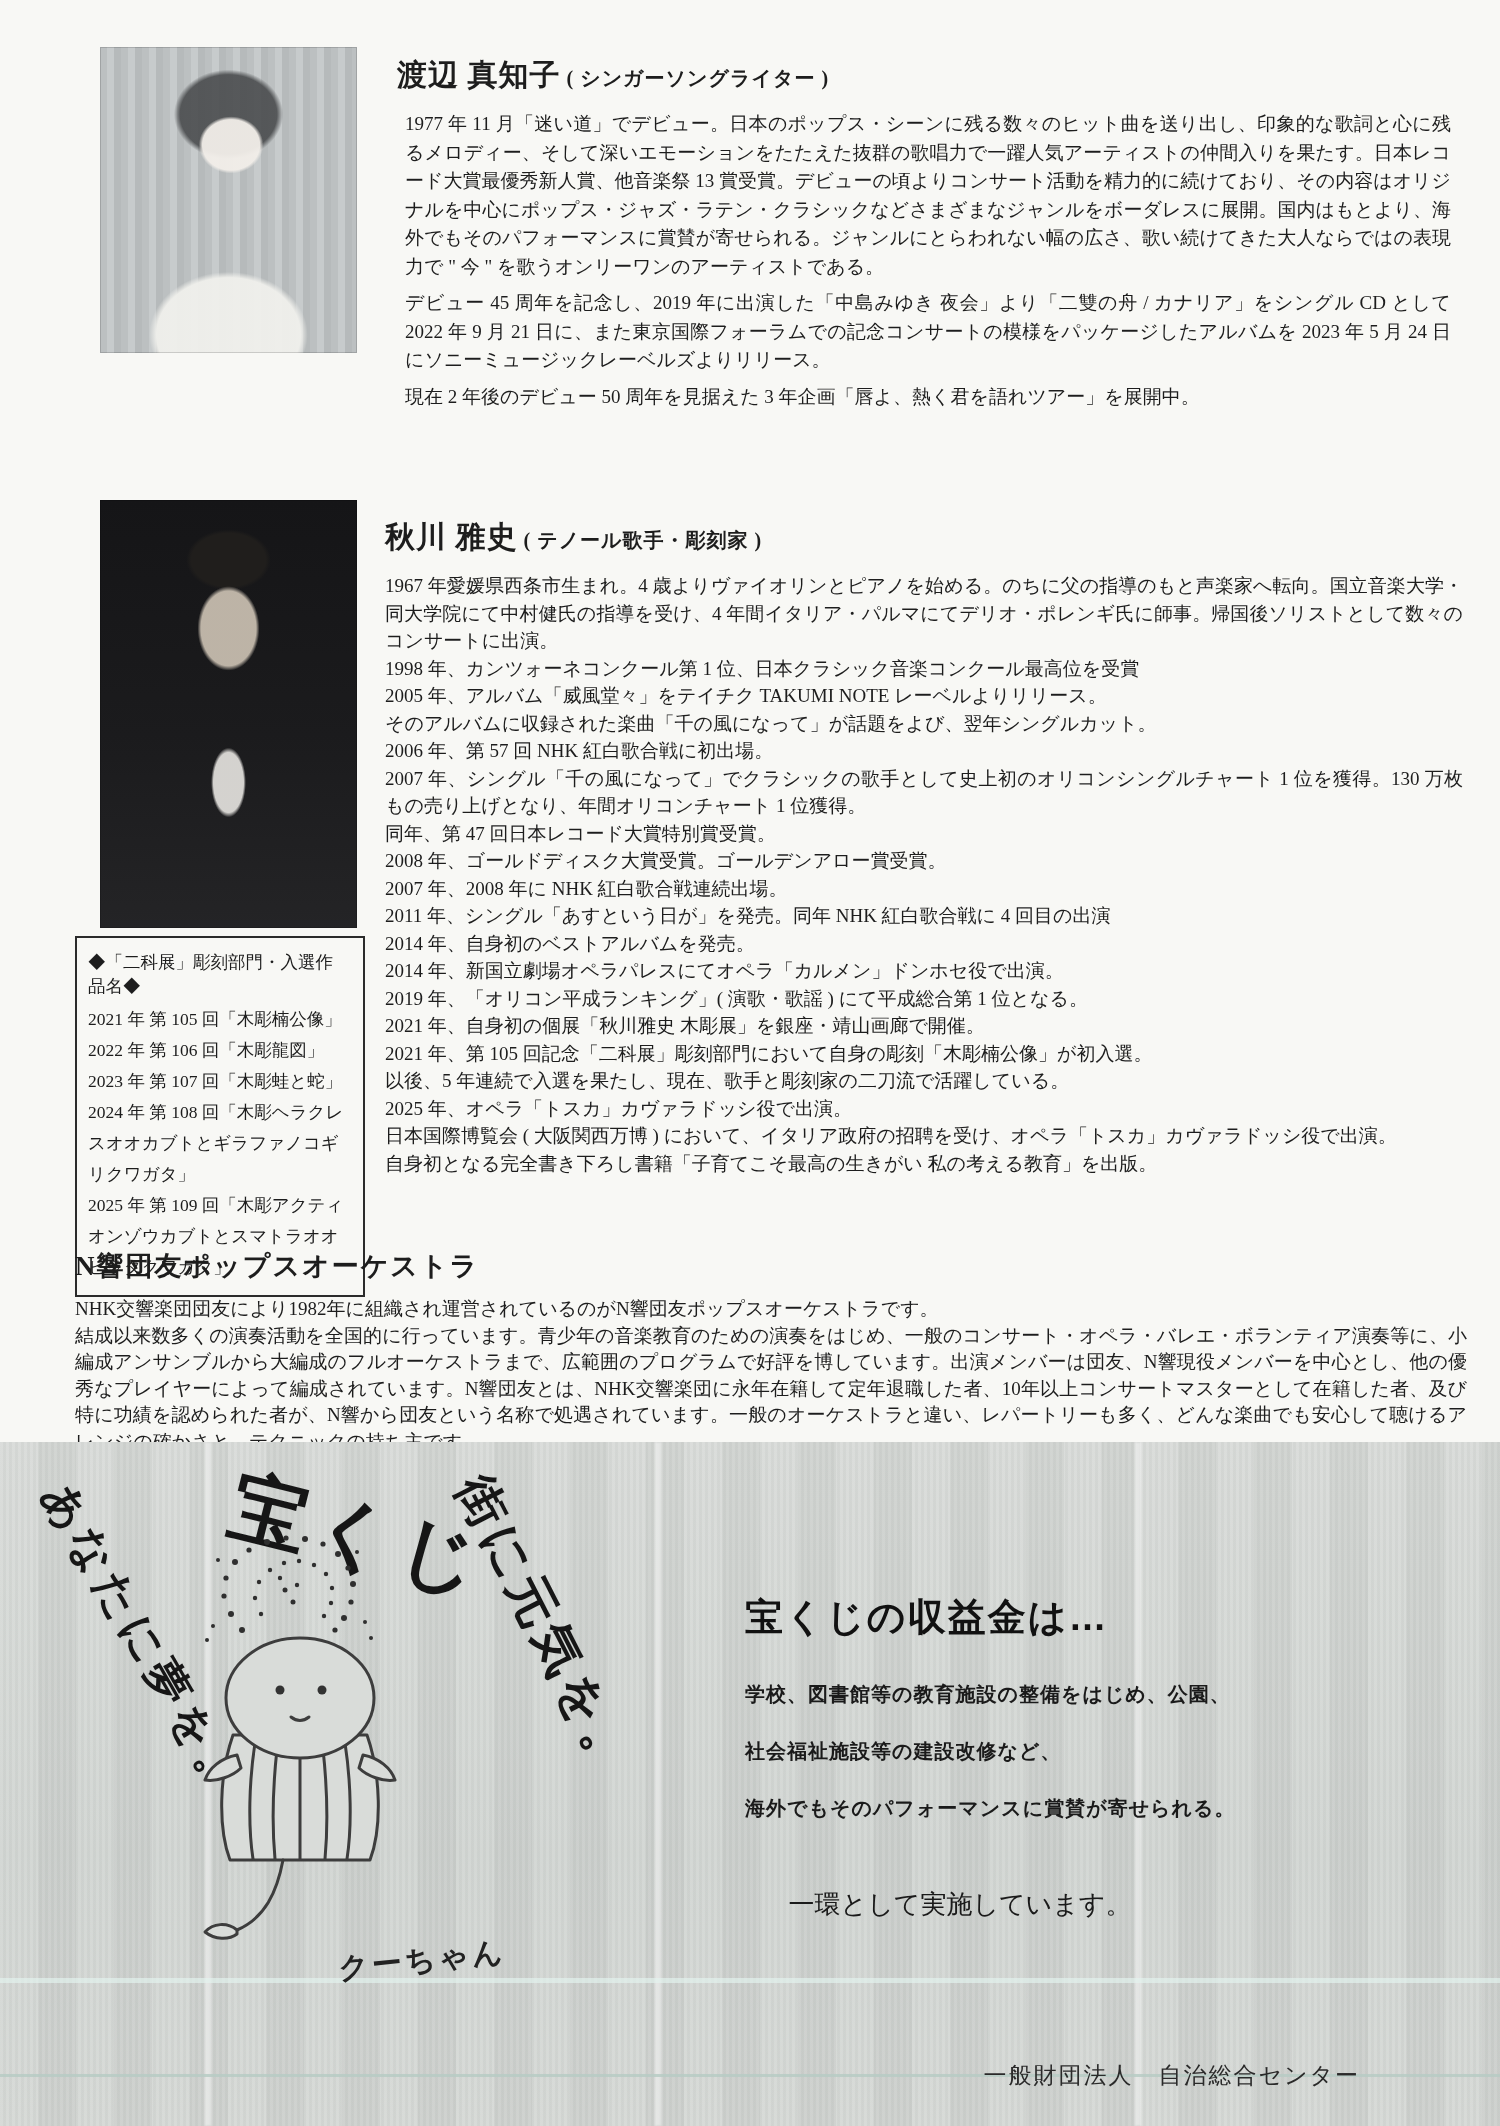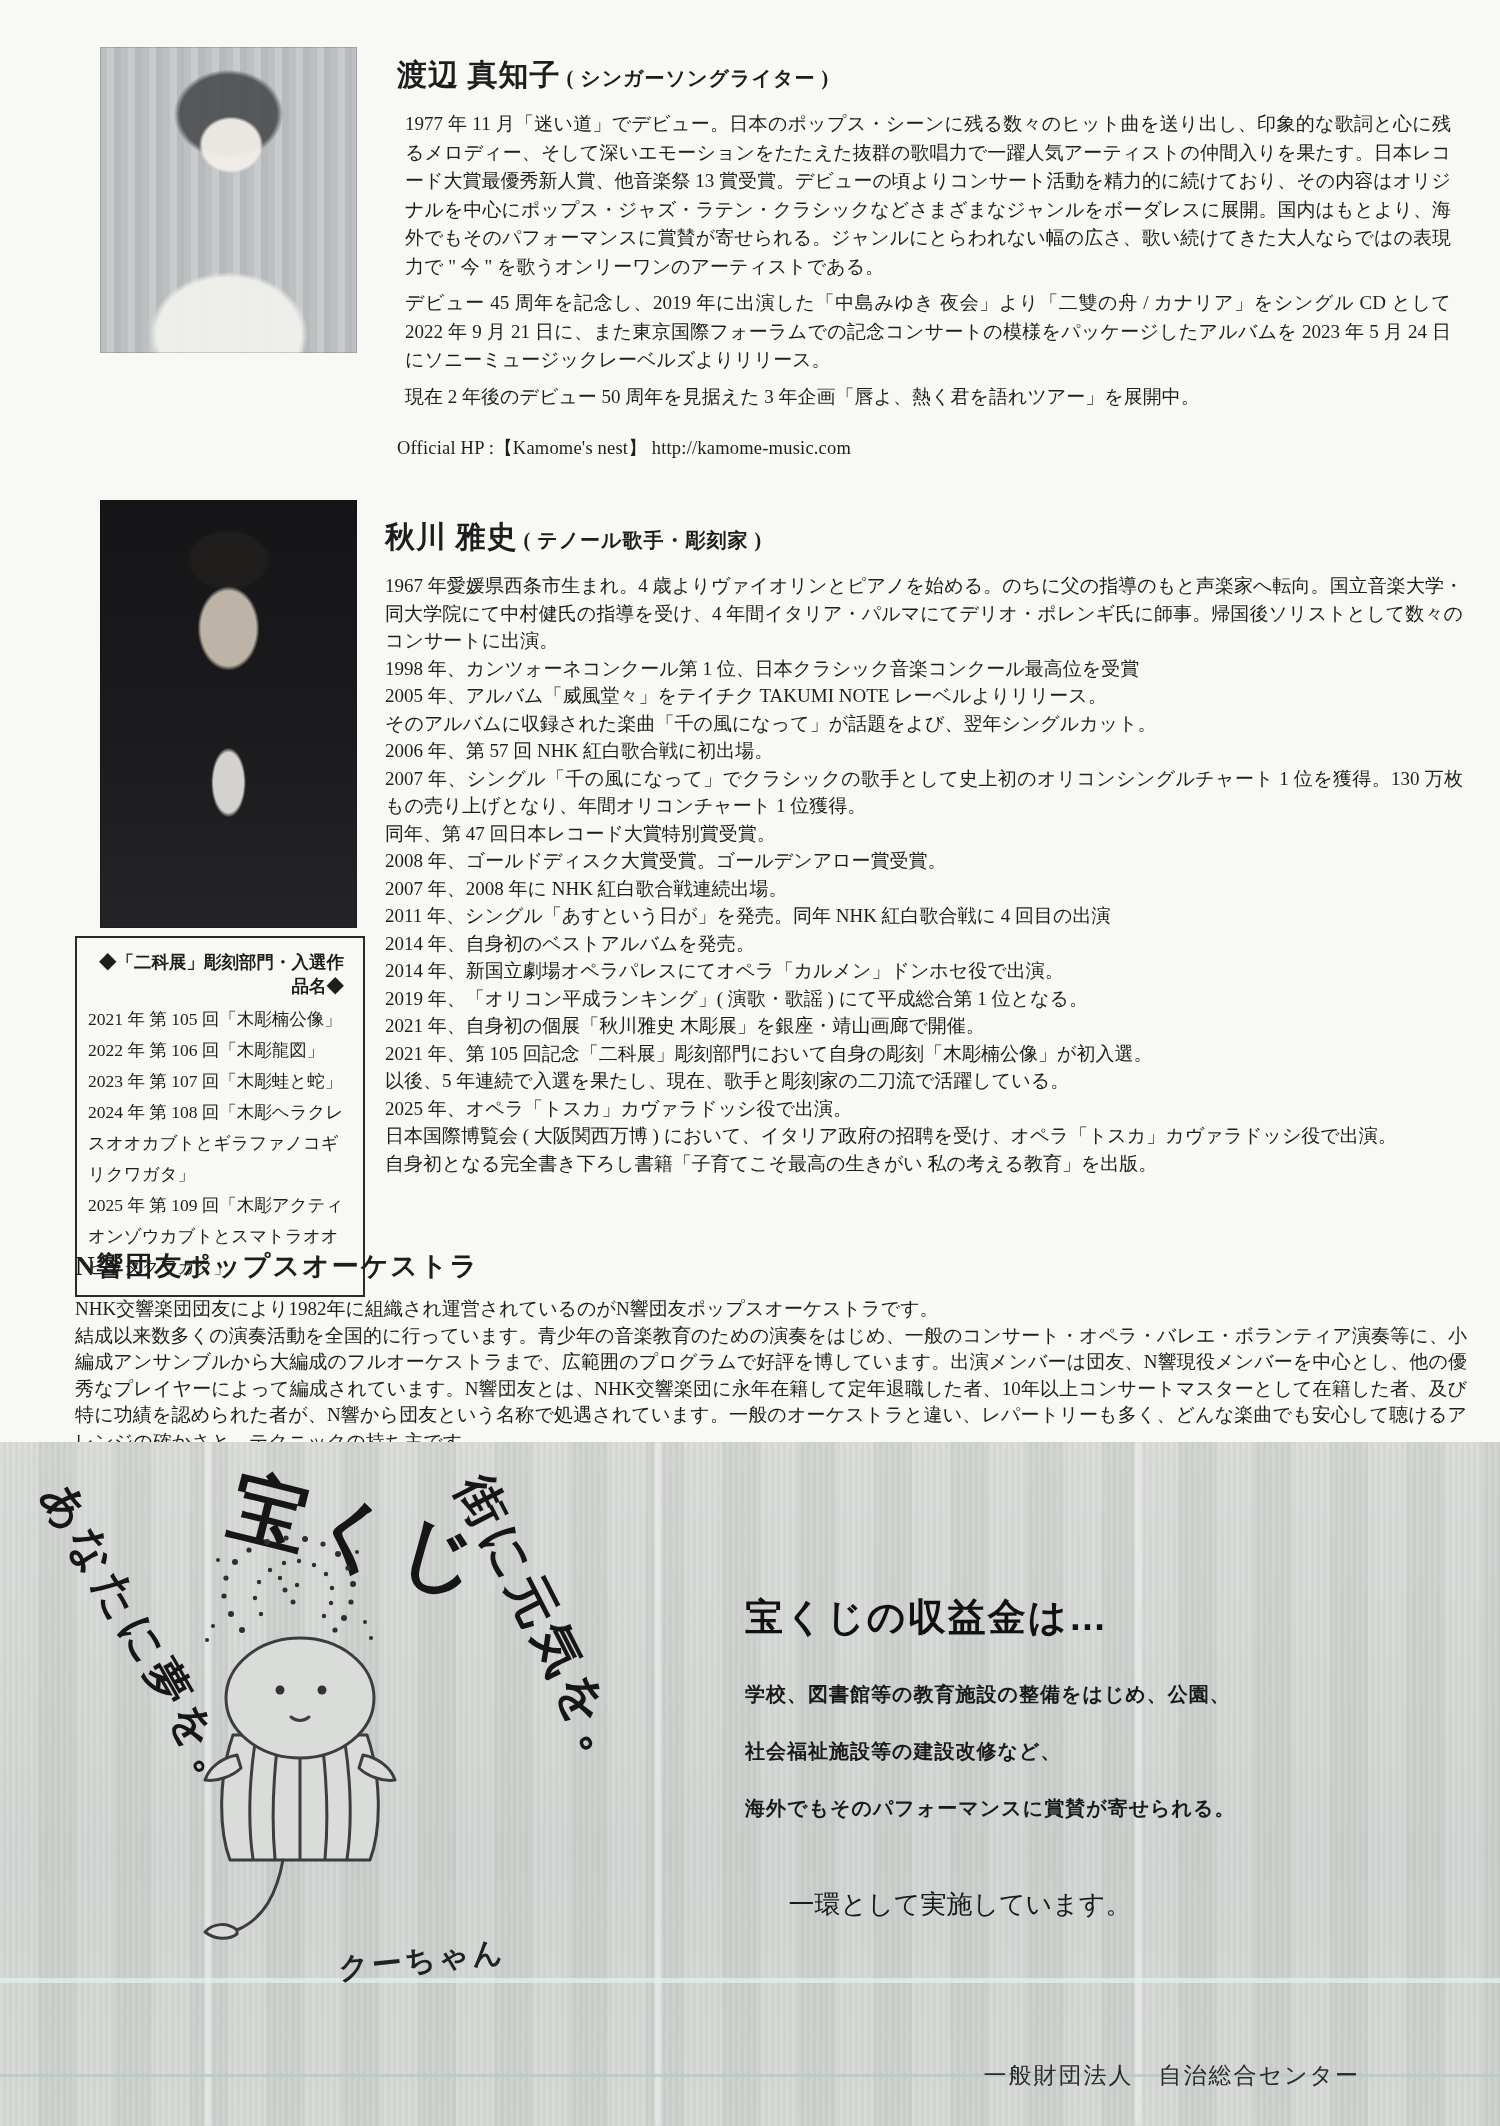--- a/index.html
+++ b/index.html
@@ -34,21 +34,21 @@
   .artist-heading{margin:0 0 14px 0;font-size:30px;font-weight:600;letter-spacing:1px;}
   .artist-role{font-size:20px;margin-left:6px;}
   .bio-1 p{margin:8px;font-size:19px;line-height:28.5px;text-align:justify;}
   .bio-2 p{margin:0;font-size:19px;line-height:27.5px;text-align:justify;}
   .official{margin:24px 0 0 0;font-size:18.5px;letter-spacing:.2px;}
   
   .nika-box{
     position:absolute;left:75px;top:936px;width:264px;min-height:226px;
     border:2px solid #2b2b2b;padding:10px 11px 12px;background:transparent;
   }
-  .nika-title{margin:2px 8px 6px 0;font-size:17.5px;text-align:right;font-weight:700;}
+  .nika-title{margin:2px 8px 6px 0;font-size:17.5px;text-align:left;font-weight:400;}
   .nika-list p{margin:0;font-size:17.5px;line-height:31px;}
   
   .orchestra{position:absolute;left:75px;top:1248px;width:1392px;}
   .orch-title{margin:0 0 12px 0;font-size:27px;font-weight:600;letter-spacing:2px;}
   .orch-text p{margin:0;font-size:19px;line-height:26.5px;text-align:justify;}
   
   .lottery{
     position:absolute;left:0;top:1442px;width:1500px;height:684px;
     background-color:#d3d6d3;
     background-image:
@@ -80,21 +80,20 @@
 <div class="page">
 
   <div class="photo photo-1"></div>
   <div class="profile-text pt-1">
     <h2 class="artist-heading"><span>渡辺 真知子</span><span class="artist-role">( シンガーソングライター )</span></h2>
     <div class="bio-1">
         <p>1977 年 11 月「迷い道」でデビュー。日本のポップス・シーンに残る数々のヒット曲を送り出し、印象的な歌詞と心に残るメロディー、そして深いエモーションをたたえた抜群の歌唱力で一躍人気アーティストの仲間入りを果たす。日本レコード大賞最優秀新人賞、他音楽祭 13 賞受賞。デビューの頃よりコンサート活動を精力的に続けており、その内容はオリジナルを中心にポップス・ジャズ・ラテン・クラシックなどさまざまなジャンルをボーダレスに展開。国内はもとより、海外でもそのパフォーマンスに賞賛が寄せられる。ジャンルにとらわれない幅の広さ、歌い続けてきた大人ならではの表現力で " 今 " を歌うオンリーワンのアーティストである。</p>
         <p>デビュー 45 周年を記念し、2019 年に出演した「中島みゆき 夜会」より「二雙の舟 / カナリア」をシングル CD として 2022 年 9 月 21 日に、また東京国際フォーラムでの記念コンサートの模様をパッケージしたアルバムを 2023 年 5 月 24 日にソニーミュージックレーベルズよりリリース。</p>
         <p>現在 2 年後のデビュー 50 周年を見据えた 3 年企画「唇よ、熱く君を語れツアー」を展開中。</p>
       </div>
-    <p class="official">Official HP :【Kamome's nest】 http://kamome-music.com</p>
   </div>
 
   <div class="photo photo-2"></div>
   <div class="profile-text pt-2">
     <h2 class="artist-heading"><span>秋川 雅史</span><span class="artist-role">( テノール歌手・彫刻家 )</span></h2>
     <div class="bio-2">
         <p>1967 年愛媛県西条市生まれ。4 歳よりヴァイオリンとピアノを始める。のちに父の指導のもと声楽家へ転向。国立音楽大学・同大学院にて中村健氏の指導を受け、4 年間イタリア・パルマにてデリオ・ポレンギ氏に師事。帰国後ソリストとして数々のコンサートに出演。</p>
         <p>1998 年、カンツォーネコンクール第 1 位、日本クラシック音楽コンクール最高位を受賞</p>
         <p>2005 年、アルバム「威風堂々」をテイチク TAKUMI NOTE レーベルよりリリース。</p>
         <p>そのアルバムに収録された楽曲「千の風になって」が話題をよび、翌年シングルカット。</p>

